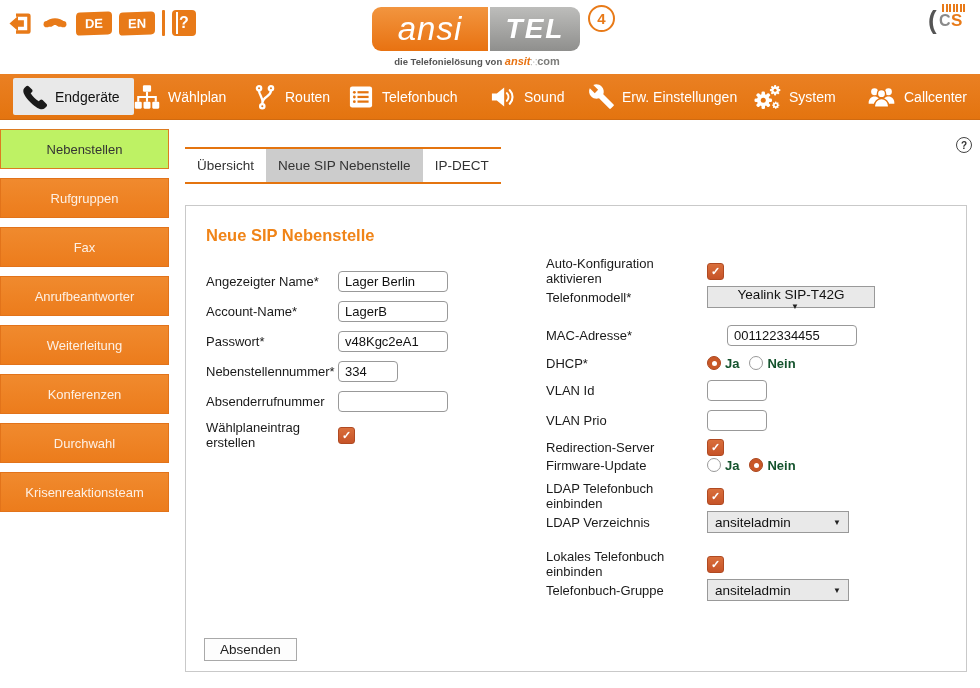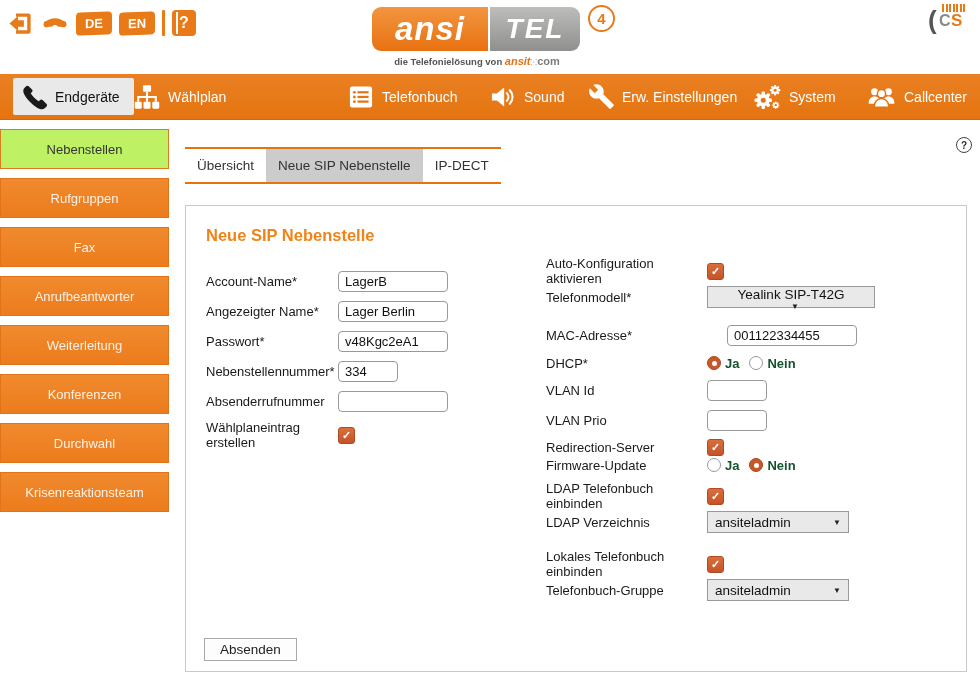--- a/index.html
+++ b/index.html
@@ -11,21 +11,21 @@
   .flag{width:36px;height:23px;background:#e87a18;border-radius:4px;color:#fff;
         font-weight:bold;font-size:13px;display:flex;align-items:center;justify-content:center;
         transform:skewY(-2deg);}
   .vbar{width:3px;height:26px;background:#e87a18;border-radius:1px;}
   .helpbook{width:24px;height:26px;background:#e87a18;border-radius:4px;color:#fff;font-weight:bold;
         font-size:16px;display:flex;align-items:center;justify-content:center;position:relative;}
   .helpbook::before{content:"";position:absolute;left:4px;top:2px;bottom:2px;width:2px;background:#fff;}
   #logo{position:absolute;left:372px;top:7px;display:flex;align-items:flex-start;}
   #logo .p1{width:116px;height:44px;background:linear-gradient(#f2953f,#e87211);
         border-radius:9px 0 0 9px;display:flex;align-items:center;justify-content:center;
-        color:#fff;font-weight:bold;font-style:italic;font-size:33px;letter-spacing:1px;border-right:2px solid #fff;}
+        color:#fff;font-weight:normal;font-style:italic;font-size:33px;letter-spacing:1px;border-right:2px solid #fff;}
   #logo .p2{width:90px;height:44px;background:linear-gradient(#bdbdbb,#8f8f8d);
         border-radius:0 9px 9px 0;display:flex;align-items:center;justify-content:center;
         color:#fff;font-weight:bold;font-style:italic;font-size:28px;letter-spacing:2px;}
   #logo .ver{margin-left:8px;margin-top:-2px;width:23px;height:23px;border:2.5px solid #e87a18;
         border-radius:50%;color:#e87a18;font-weight:bold;font-size:15px;
         display:flex;align-items:center;justify-content:center;}
   #tagline{position:absolute;left:372px;top:55px;width:210px;text-align:center;
         font-size:9.5px;font-weight:bold;color:#555;}
   #tagline .brand{color:#e87211;font-style:italic;font-size:11px;text-align:center;}
   #tagline .sep{color:#b4b4b2;font-size:8px;}
@@ -157,20 +157,33 @@
             <rect x="9" y="16" width="6" height="6" rx="1"></rect>
             <rect x="16.5" y="16" width="6" height="6" rx="1"></rect>
           </g>
           <g stroke="#ffffff" stroke-width="1.8" fill="none">
             <path d="M12 7.5v4.5M4.5 16v-4h15v4M12 12v4"></path>
           </g>
         </svg>
       </span>
       <span>Wählplan</span>
     </div>
+    <div class="nav-item" style="left: 252px;">
+      <span>
+        <svg width="26" height="28" viewBox="0 0 24 24">
+          <g fill="none" stroke="#ffffff" stroke-width="2.1">
+            <circle cx="6.5" cy="4" r="2"></circle>
+            <circle cx="17.5" cy="4" r="2"></circle>
+            <circle cx="9.5" cy="20.5" r="2"></circle>
+            <path d="M6.5 6c0 5 3.5 4.5 3.3 12.5M17.5 6c0 6.5-8 4.5-8 12.5"></path>
+          </g>
+        </svg>
+      </span>
+      <span>Routen</span>
+    </div>
     <div class="nav-item" style="left: 347px;">
       <span>
         <svg width="28" height="28" viewBox="0 0 24 24">
           <rect x="2.5" y="3" width="19" height="18" rx="2" fill="#ffffff"></rect>
           <g fill="#e4740f">
             <circle cx="6.3" cy="8" r="1.2"></circle>
             <circle cx="6.3" cy="12" r="1.2"></circle>
             <circle cx="6.3" cy="16" r="1.2"></circle>
             <rect x="9" y="7" width="9.5" height="1.9"></rect>
             <rect x="9" y="11" width="9.5" height="1.9"></rect>
@@ -265,26 +278,26 @@
     <div class="tab">Übersicht</div>
     <div class="tab active">Neue SIP Nebenstelle</div>
     <div class="tab">IP-DECT</div>
   </div>
 <div id="help-circle">?</div>
 
 <div id="panel">
   <div id="form-title">Neue SIP Nebenstelle</div>
   <div id="col-left" class="col">
       <div class="row r-text">
+        <span class="flabel">Angezeigter Name*</span>
+        <input type="text" class="txt s-md" value="Lager Berlin" style="">
+      </div>
+      <div class="row r-text">
         <span class="flabel">Account-Name*</span>
         <input type="text" class="txt s-md" value="LagerB" style="">
-      </div>
-      <div class="row r-text">
-        <span class="flabel">Angezeigter Name*</span>
-        <input type="text" class="txt s-md" value="Lager Berlin" style="">
       </div>
       <div class="row r-text">
         <span class="flabel">Passwort*</span>
         <input type="text" class="txt s-md" value="v48Kgc2eA1" style="">
       </div>
       <div class="row r-text">
         <span class="flabel">Nebenstellennummer*</span>
         <input type="text" class="txt s-sm" value="334" style="">
       </div>
       <div class="row r-text">

